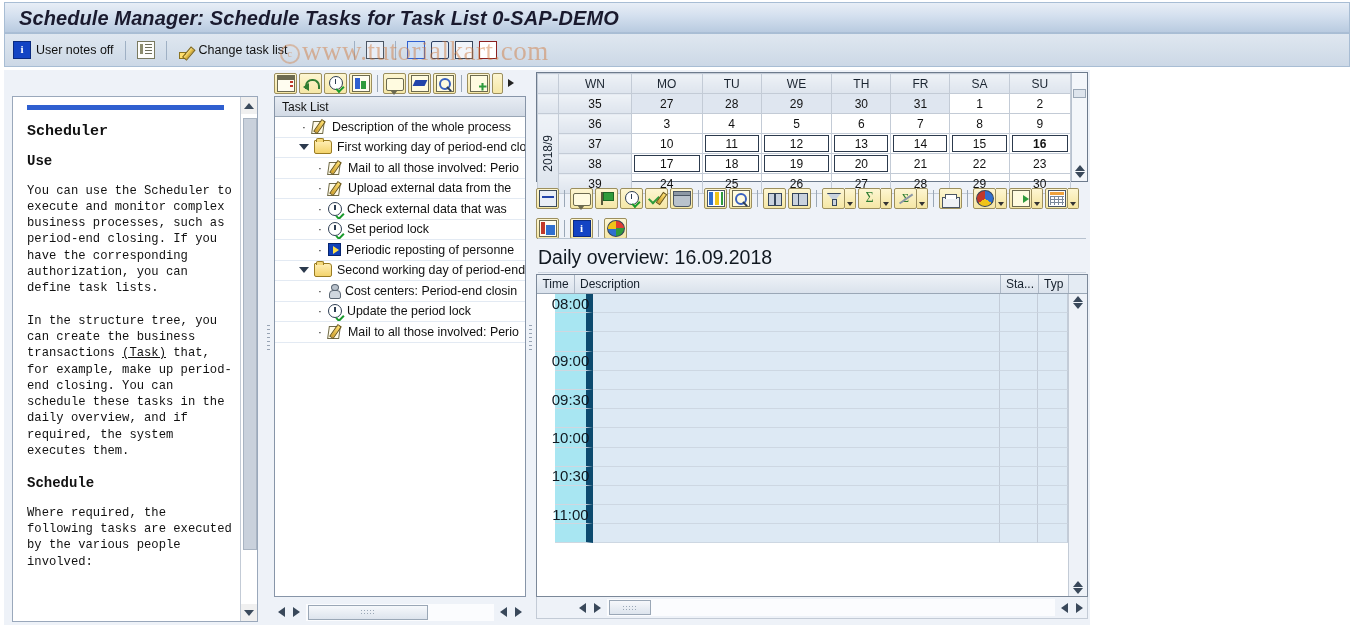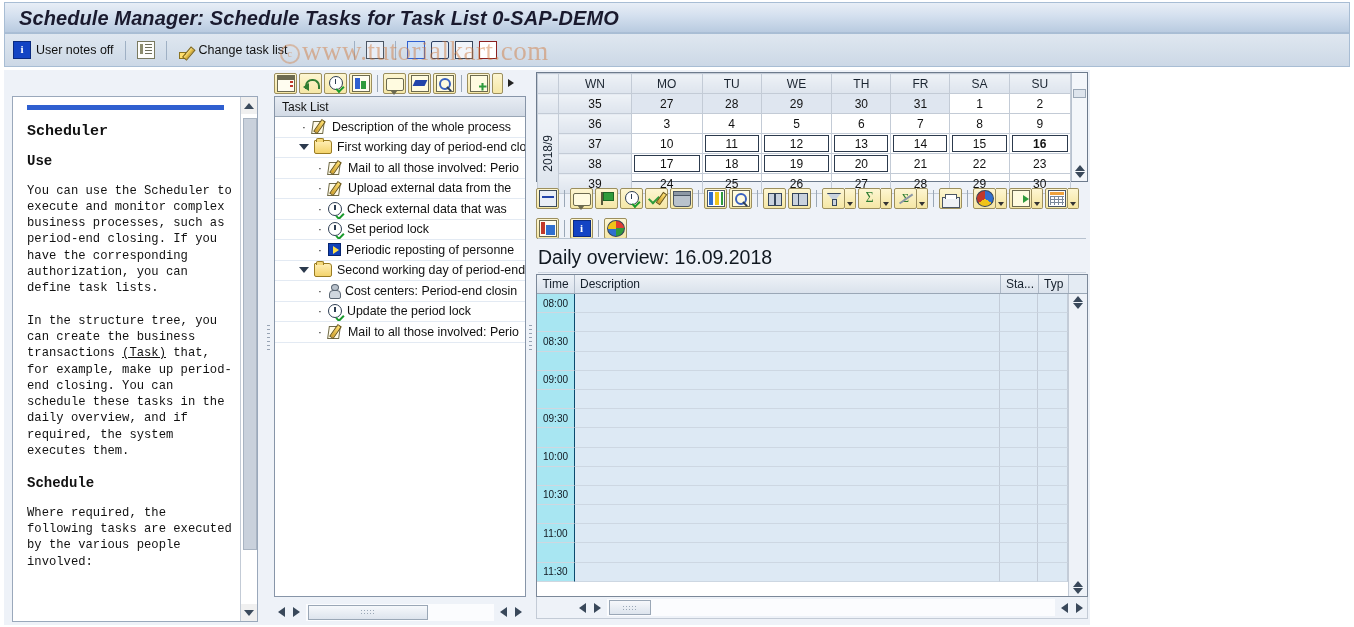--- a/index.html
+++ b/index.html
@@ -402,23 +402,24 @@
   .col-desc { flex: 1 1 auto; }
   .col-sta  { width: 38px; }
   .col-typ  { width: 30px; }
   .col-pad  { width: 18px; border-right: none !important; background: #e4ebf3; }
 
   .day-body { flex: 1 1 auto; display: flex; overflow: hidden; }
   .day-rows { flex: 1 1 auto; }
   .drow { display: flex; height: 19.2px; box-sizing: border-box; }
   .dcell-time {
     width: 38px; background: #a8e6f2; border-bottom: 1px solid #cfd7e0;
-    border-right: 1px solid #0c4a6e;
-    font-size: 10px; color: #101820; display: flex; align-items: center; justify-content: center;
+    border-right: 7px solid #0c4a6e;
+    font-size: 15px; color: #101820; display: flex; align-items: center; justify-content: center;
     box-sizing: border-box;
+    margin-left: 18px;
   }
   .dcell-desc {
     flex: 1 1 auto; background: #dde9f4;
     border-bottom: 1px solid #cdd7e2; border-right: 1px solid #c3ccd8; box-sizing: border-box;
   }
   .dcell-sta { width: 38px; background:#dde9f4; border-bottom: 1px solid #cdd7e2; border-right:1px solid #c3ccd8; box-sizing: border-box;}
   .dcell-typ { width: 30px; background:#dde9f4; border-bottom: 1px solid #cdd7e2; border-right:1px solid #c3ccd8; box-sizing: border-box;}
   .day-vscroll {
     width: 18px; flex: 0 0 18px; background: #eef2f8;
     border-left: 1px solid #c3cbd6;
@@ -910,26 +911,20 @@
               <div class="dcell-sta"></div>
               <div class="dcell-typ"></div>
             </div>
             <div class="drow">
               <div class="dcell-time"></div>
               <div class="dcell-desc"></div>
               <div class="dcell-sta"></div>
               <div class="dcell-typ"></div>
             </div>
             <div class="drow">
-              <div class="dcell-time">08:30</div>
-              <div class="dcell-desc"></div>
-              <div class="dcell-sta"></div>
-              <div class="dcell-typ"></div>
-            </div>
-            <div class="drow">
               <div class="dcell-time"></div>
               <div class="dcell-desc"></div>
               <div class="dcell-sta"></div>
               <div class="dcell-typ"></div>
             </div>
             <div class="drow">
               <div class="dcell-time">09:00</div>
               <div class="dcell-desc"></div>
               <div class="dcell-sta"></div>
               <div class="dcell-typ"></div>
@@ -977,26 +972,20 @@
               <div class="dcell-typ"></div>
             </div>
             <div class="drow">
               <div class="dcell-time">11:00</div>
               <div class="dcell-desc"></div>
               <div class="dcell-sta"></div>
               <div class="dcell-typ"></div>
             </div>
             <div class="drow">
               <div class="dcell-time"></div>
-              <div class="dcell-desc"></div>
-              <div class="dcell-sta"></div>
-              <div class="dcell-typ"></div>
-            </div>
-            <div class="drow">
-              <div class="dcell-time">11:30</div>
               <div class="dcell-desc"></div>
               <div class="dcell-sta"></div>
               <div class="dcell-typ"></div>
             </div>
           </div>
         <div class="day-vscroll">
           <div class="dvs-top">
             <span class="ar-up"></span>
             <span class="ar-dn"></span>
           </div>

